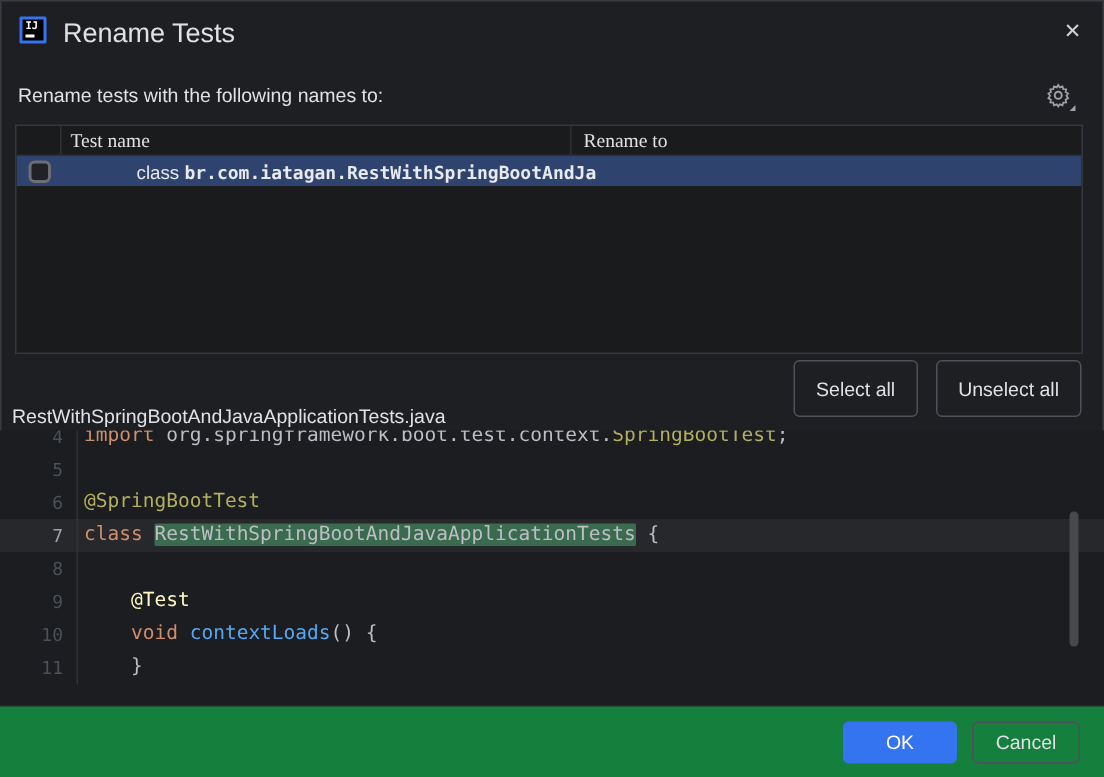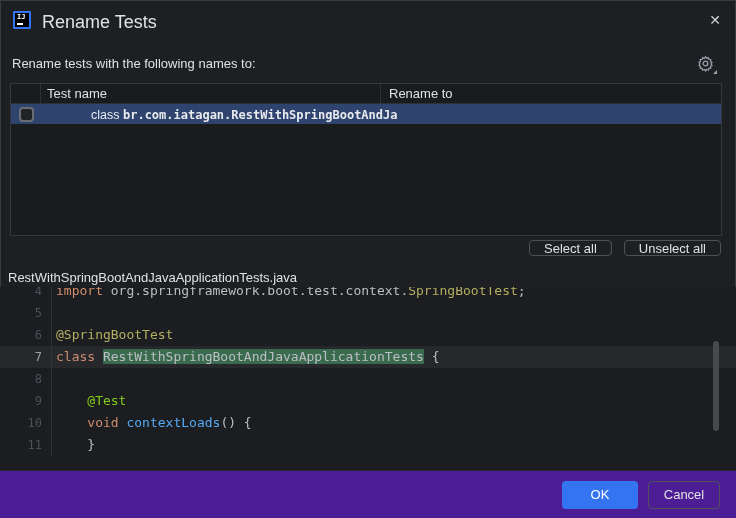--- a/index.html
+++ b/index.html
@@ -37,41 +37,41 @@
   .gear .dd {
     position:absolute; right:-1px; bottom:0; width:0; height:0;
     border-left:4px solid transparent; border-bottom:4px solid #9da0a8;
   }
   
   .table {
     position:absolute; left:10px; top:83px; width:712px; height:153px;
     background:#191b1d; border:1px solid #36383d; overflow:hidden; font-size:13px;
   }
   .thead { display:flex; height:20px; border-bottom:1px solid #2e3034; color:#dfe1e5; }
-  .th { display:flex; align-items:center; overflow:hidden; white-space:nowrap; }
+  .th { display:flex; align-items:center; overflow:hidden; white-space:nowrap;font-family:Liberation Serif, serif; }
   .th-check { width:30px; border-right:1px solid #2e3034; }
   .th-name  { width:340px; padding-left:6px; border-right:1px solid #2e3034; }
   .th-rename{ flex:1; padding-left:8px;text-align:right; }
   .trow { display:flex; height:20px; align-items:center; overflow:hidden; }
   .trow.selected { background:#2e436e; }
   .td-check { width:30px; display:flex; align-items:center; justify-content:center; flex:none; }
   .checkbox {
     width:15px; height:15px; border:2px solid #6b6e75; border-radius:4px;
     background:#202225; cursor:pointer;
   }
   .td-name {
     width:340px; flex:none; padding-left:6px; overflow:hidden; white-space:nowrap; color:#e8eaed;
   }
   .td-name .kw { font-size:12.5px; }
   .td-name .fqn { font-family:"DejaVu Sans Mono", monospace; font-weight:bold; font-size:12px; }
   .td-rename { flex:1; padding-left:3px; overflow:hidden; white-space:nowrap; color:#dfe1e5; }
   
   .sel-actions { position:absolute; top:240px; right:15px; display:flex; gap:12px; }
   .btn {
-    height:16px; padding:0 14px; border:1px solid #4e5157; border-radius:4px;
+    height:38px; padding:0 14px; border:1px solid #4e5157; border-radius:4px;
     background:transparent; color:#dfe1e5; font-size:13px;
     font-family:"Liberation Sans", sans-serif; cursor:pointer;
   }
   
   .filename { position:absolute; left:8px; top:270px; font-size:13px; color:#dfe1e5; }
   .editor {
     position:absolute; left:0; right:0; top:287px; bottom:48px;
     background:#1b1d20; overflow:hidden;
     font-family:"DejaVu Sans Mono", monospace; font-size:13px;
   }
@@ -85,21 +85,21 @@
   .code-line.current .gutter-num { color:#9da1a8; }
   .code-text { flex:1; }
   .tok-highlight { background:#3a6b4f; border-radius:1px; }
   .scrollbar-thumb {
     position:absolute; right:17px; top:54px; width:6px; height:90px;
     background:#47494d; border-radius:3px; cursor:pointer;
   }
   
   .footer {
     position:absolute; left:0; right:0; bottom:0; height:48px;
-    background:#4c1d95; border-top:1px solid #26282c;
+    background:#15803d; border-top:1px solid #26282c;
     display:flex; align-items:center; justify-content:flex-end; gap:10px; padding-right:16px;
   }
   .btn-primary {
     height:28px; min-width:76px; padding:0 18px; border:none; border-radius:4px;
     background:#3574f0; color:#ffffff; font-size:13px;
     font-family:"Liberation Sans", sans-serif; cursor:pointer;
   }
   .btn-cancel { height:28px; min-width:72px; }
 </style>
 </head>
@@ -147,21 +147,21 @@
   </div>
 
   <div class="filename">RestWithSpringBootAndJavaApplicationTests.java</div>
   <div class="editor">
     <div id="code-lines">
         <div class="code-line" style="margin-top: -7px;"><span class="gutter-num">4</span><span class="gutter-sep"></span><span class="code-text"><span style="color: rgb(207, 142, 109);">import </span><span style="color: rgb(188, 190, 196);">org.springframework.boot.test.context.</span><span style="color: rgb(179, 174, 96);">SpringBootTest</span><span style="color: rgb(188, 190, 196);">;</span></span></div>
         <div class="code-line"><span class="gutter-num">5</span><span class="gutter-sep"></span><span class="code-text"></span></div>
         <div class="code-line"><span class="gutter-num">6</span><span class="gutter-sep"></span><span class="code-text"><span style="color: rgb(179, 174, 96);">@SpringBootTest</span></span></div>
         <div class="code-line current"><span class="gutter-num">7</span><span class="gutter-sep"></span><span class="code-text"><span style="color: rgb(207, 142, 109);">class </span><span class="tok-highlight" style="color: rgb(188, 190, 196); background: rgb(58, 107, 79);">RestWithSpringBootAndJavaApplicationTests</span><span style="color: rgb(188, 190, 196);"> {</span></span></div>
         <div class="code-line"><span class="gutter-num">8</span><span class="gutter-sep"></span><span class="code-text"></span></div>
-        <div class="code-line"><span class="gutter-num">9</span><span class="gutter-sep"></span><span class="code-text"><span style="color: rgb(188, 190, 196);">    </span><span style="color: #84cc16; text-align: center;">@Test</span></span></div>
+        <div class="code-line"><span class="gutter-num">9</span><span class="gutter-sep"></span><span class="code-text"><span style="color: rgb(188, 190, 196);">    </span><span style="color: #fef9c3; text-align: center;">@Test</span></span></div>
         <div class="code-line"><span class="gutter-num">10</span><span class="gutter-sep"></span><span class="code-text"><span style="color: rgb(188, 190, 196);">    </span><span style="color: rgb(207, 142, 109);">void </span><span style="color: rgb(86, 168, 245);">contextLoads</span><span style="color: rgb(188, 190, 196);">() {</span></span></div>
         <div class="code-line"><span class="gutter-num">11</span><span class="gutter-sep"></span><span class="code-text"><span style="color: rgb(188, 190, 196);">    }</span></span></div>
       </div>
     <div class="scrollbar-thumb"></div>
   </div>
 
   <div class="footer">
     <button class="btn-primary">OK</button>
     <button class="btn btn-cancel">Cancel</button>
   </div>

